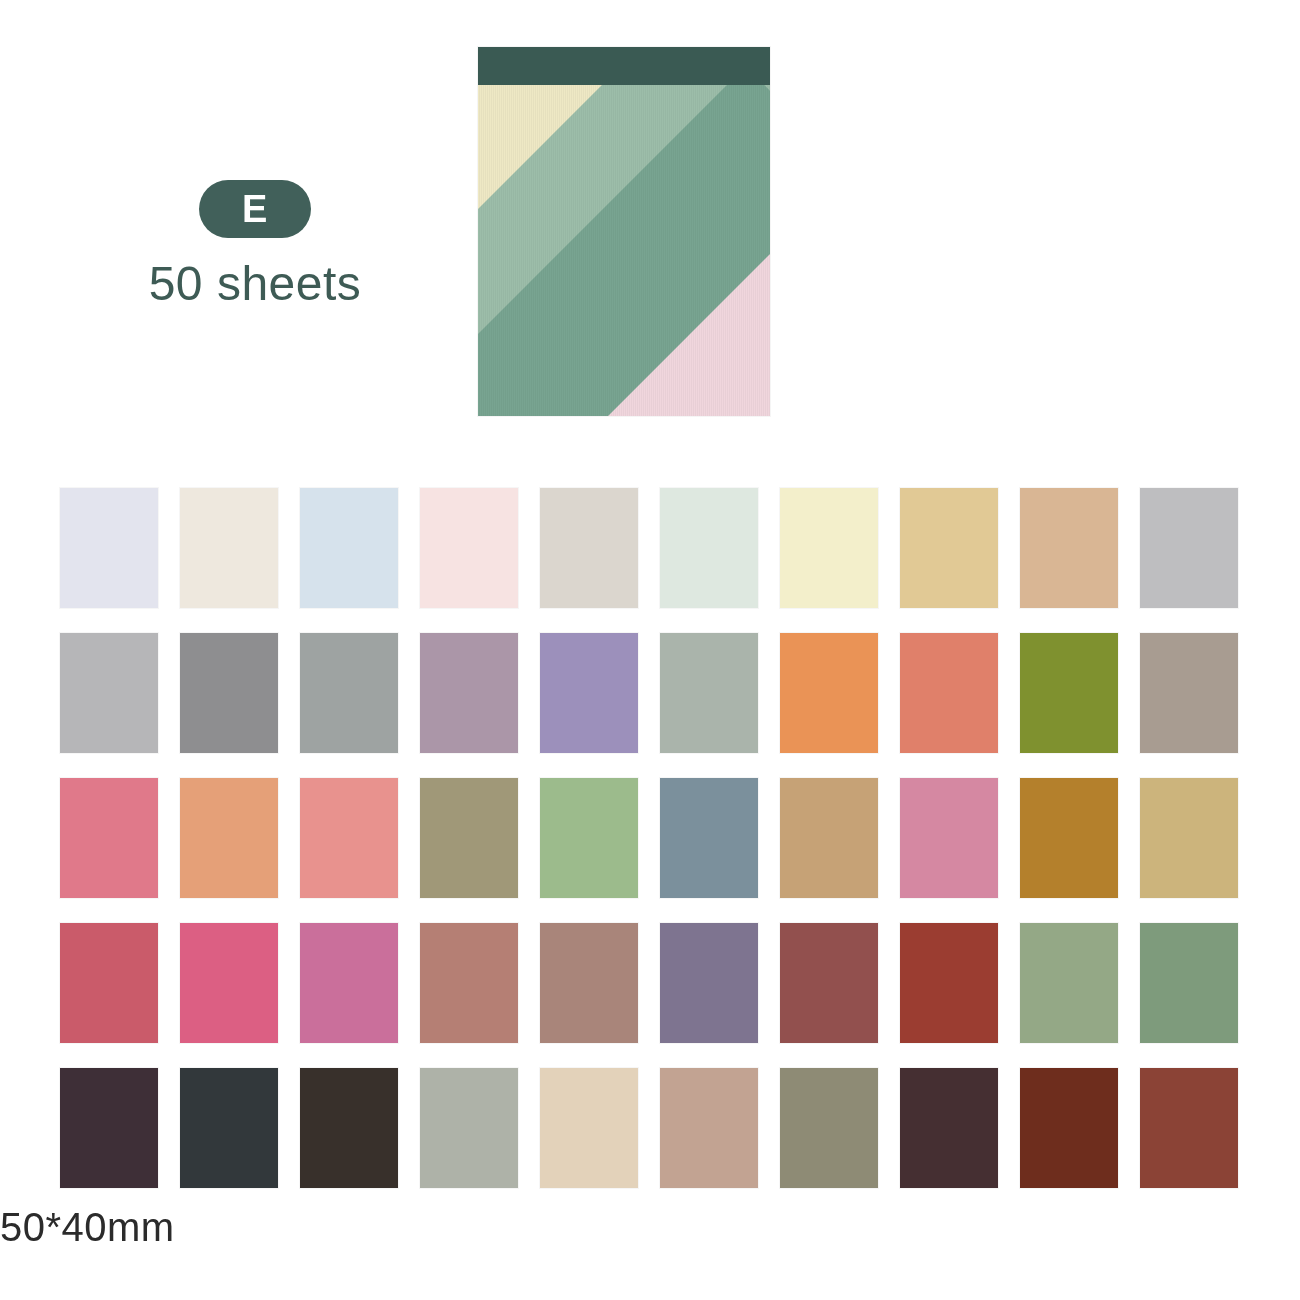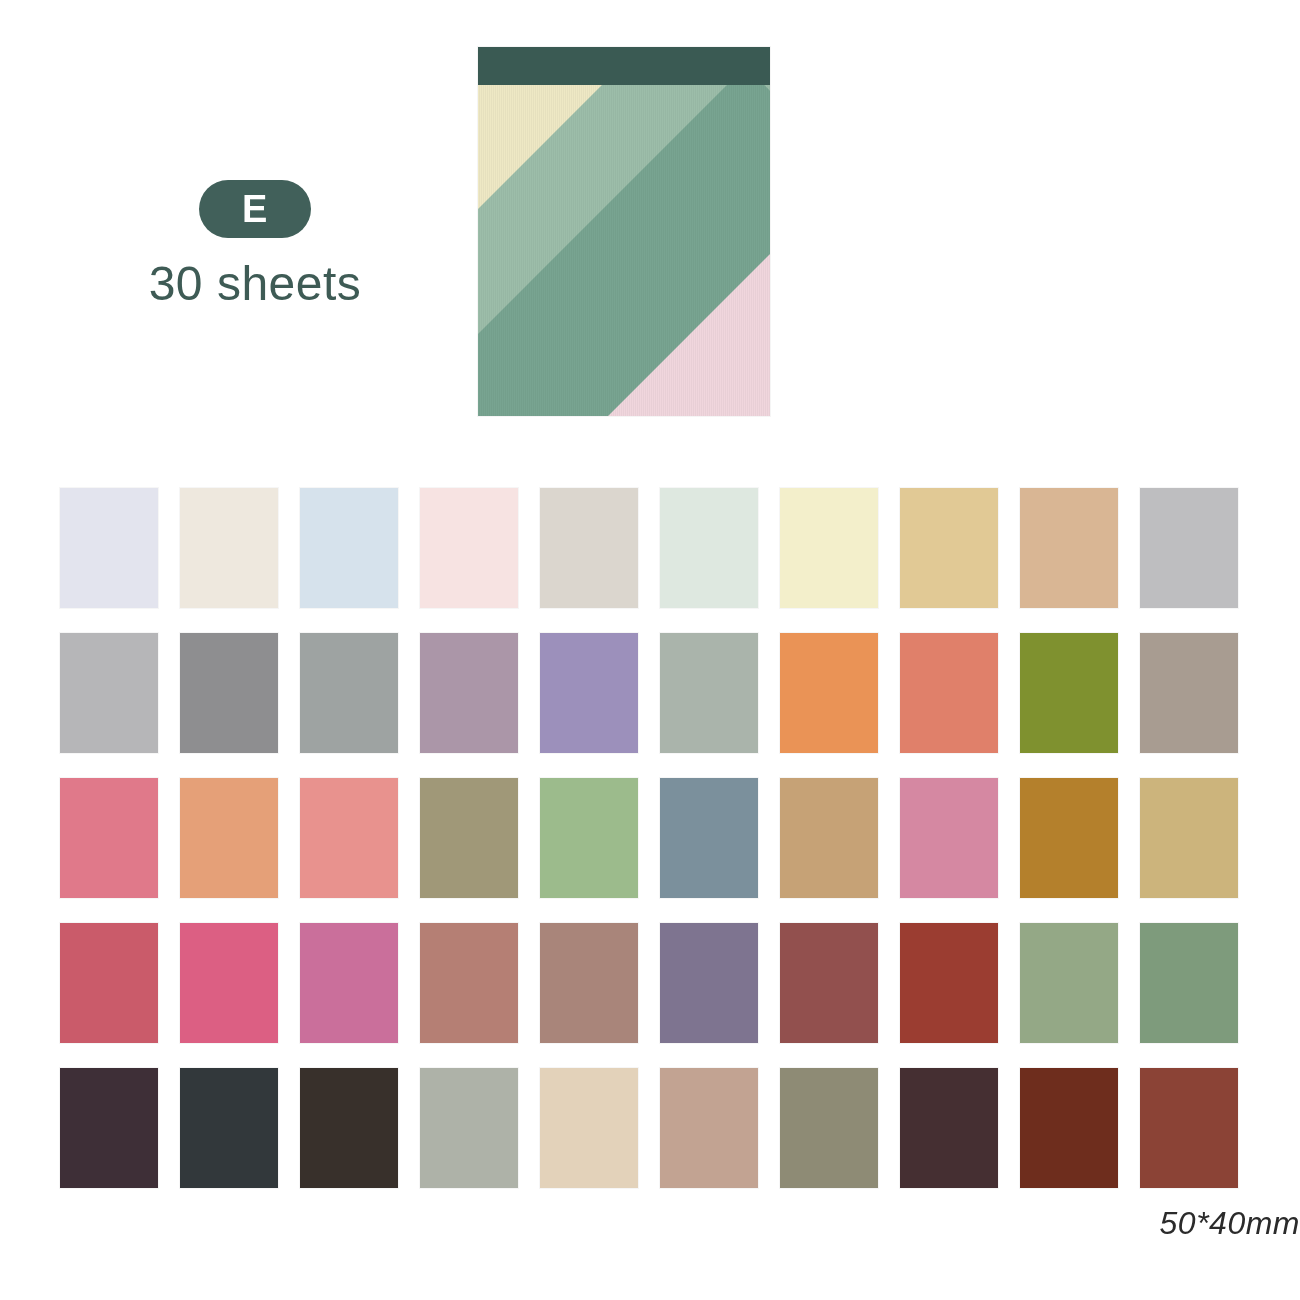--- a/index.html
+++ b/index.html
@@ -120,35 +120,34 @@
     height: 120px;
     box-shadow: 0 0 0 1px rgba(0,0,0,0.035);
   }
 
   
   #size-caption {
     position: absolute;
     left: 0;
     top: 1205px;
     width: 1300px;
-    text-align: right;
-    font-size: 32px;
+    text-align: left;
+    font-size: 40px;
     color: #2b2b2b;
     letter-spacing: 0.5px;
-    font-style: italic;
   }
 </style>
 </head>
 <body>
 
 <div id="hero">
 
   <div id="label-block">
     <div id="variant-badge">E</div>
-    <div id="sheet-count">30 sheets</div>
+    <div id="sheet-count">50 sheets</div>
   </div>
 
   <div id="notepad">
     <div id="notepad-binding" style="background: rgb(58, 90, 83);"></div>
     <div id="notepad-face" style="background: rgb(240, 214, 221);">
         <div class="stripe" style="background: rgb(211, 188, 148); top: 60px;"></div>
         <div class="stripe" style="background: rgb(238, 232, 196); top: 200px;"></div>
         <div class="stripe" style="background: rgb(156, 189, 169); top: 330px;"></div>
         <div class="stripe" style="background: rgb(120, 164, 145); top: 455px;"></div>
       </div>

